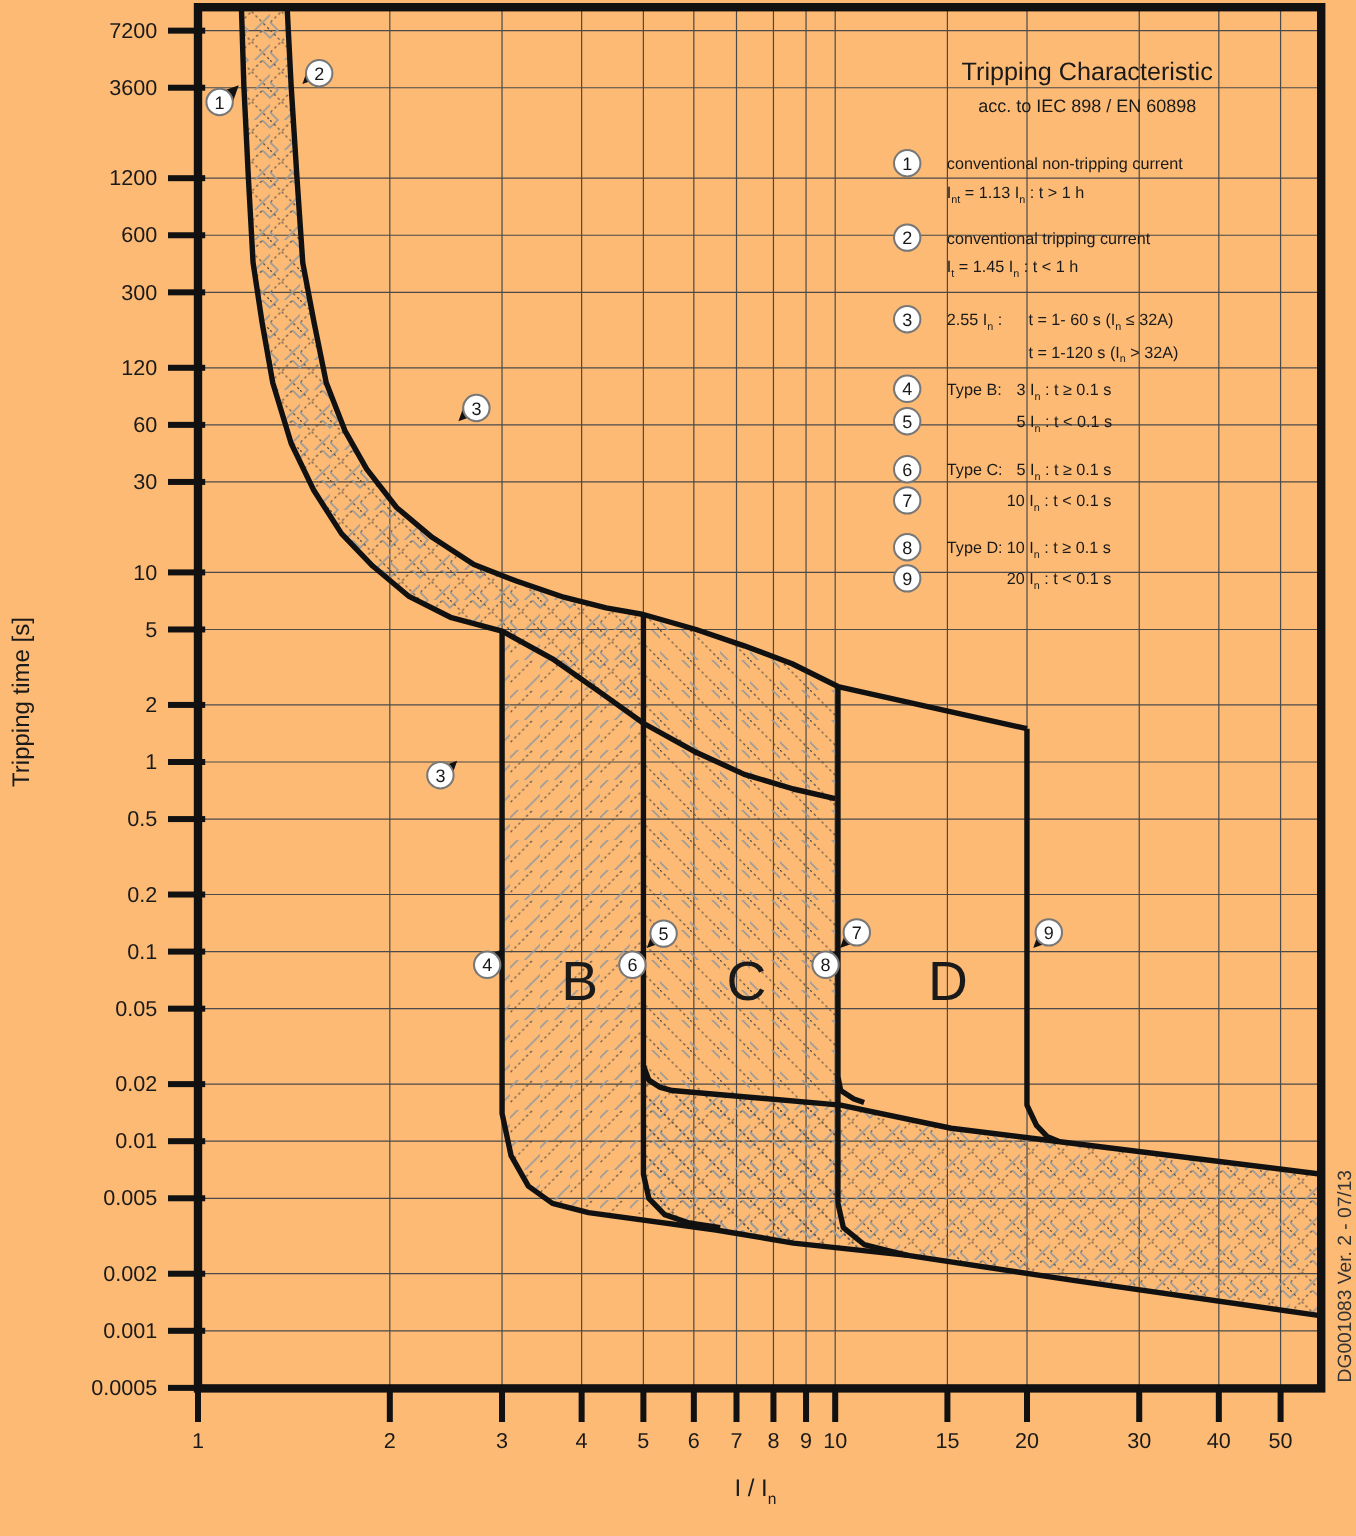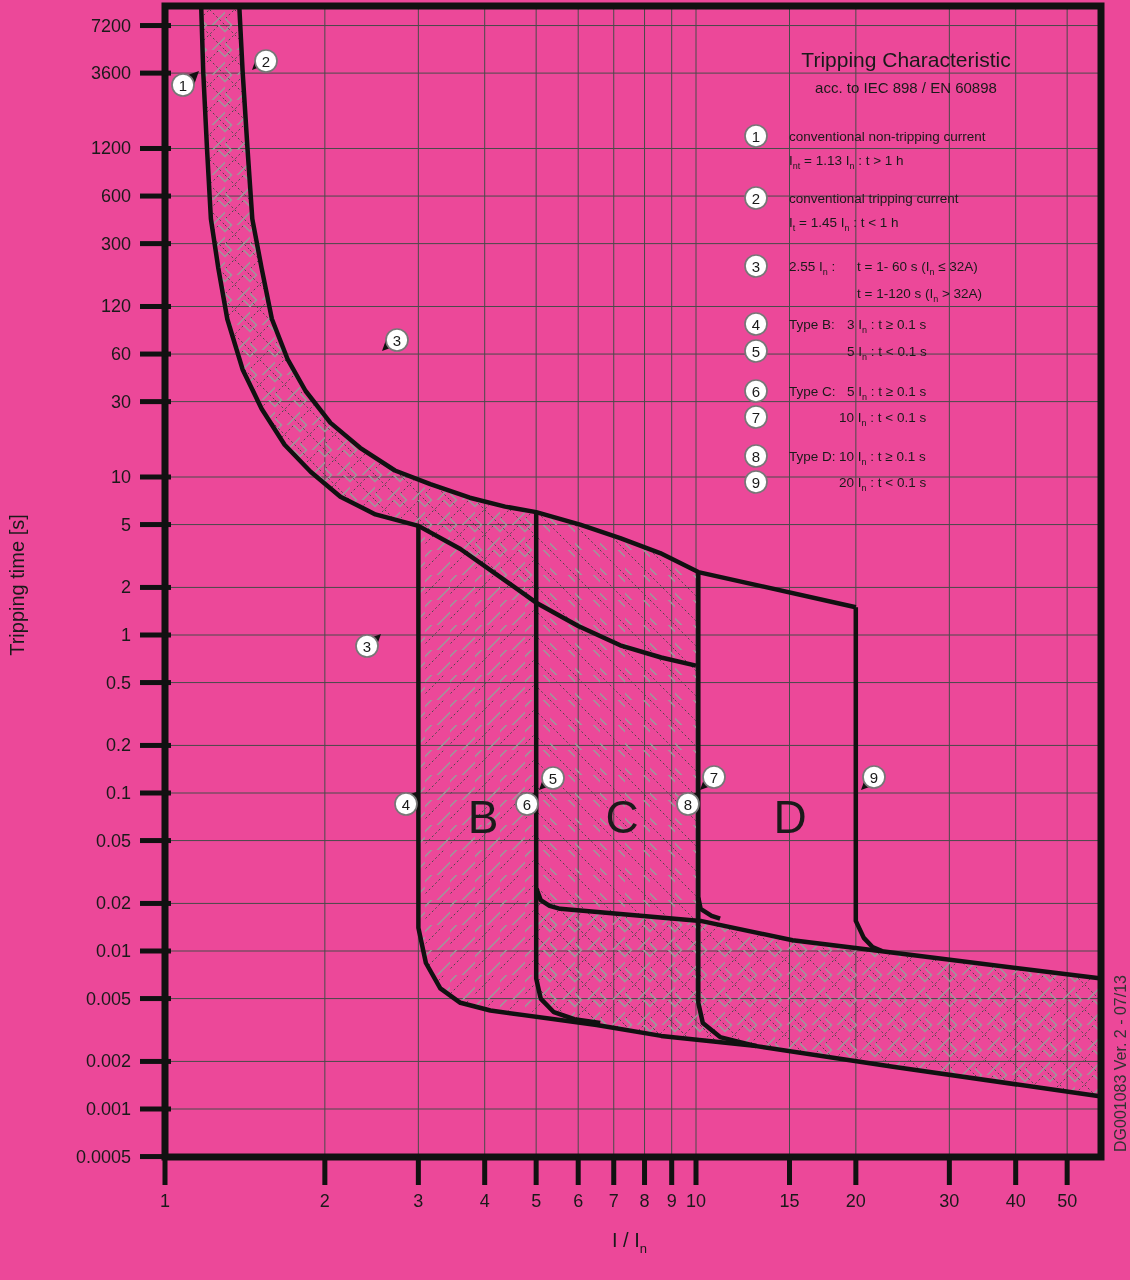--- a/index.html
+++ b/index.html
@@ -1,17 +1,17 @@
 <!DOCTYPE html>
 <html><head>
 <meta charset="utf-8">
 <style>
   html,body{margin:0;padding:0;background:#ffffff;width:1130px;height:1280px;overflow:hidden;}
   body{font-family:"Liberation Sans", sans-serif;color:#1a1a1a;}
-  #stage{position:relative;width:1130px;height:1280px;background:#ec4899;}
+  #stage{position:relative;width:1130px;height:1280px;background:#fdba74;}
   svg text{font-family:"Liberation Sans", sans-serif;fill:#1a1a1a;}
   .ticklabel{font-size:18px;}
   .titletext{font-size:21px;}
   .subtitletext{font-size:15px;}
   .axistitle{font-size:20px;}
   .sidenote{font-size:16px;fill:#333;}
   .legendtext{font-size:13.5px;}
   .regionletter{font-size:46px;}
   .marknum{font-size:15px;}
 </style>

